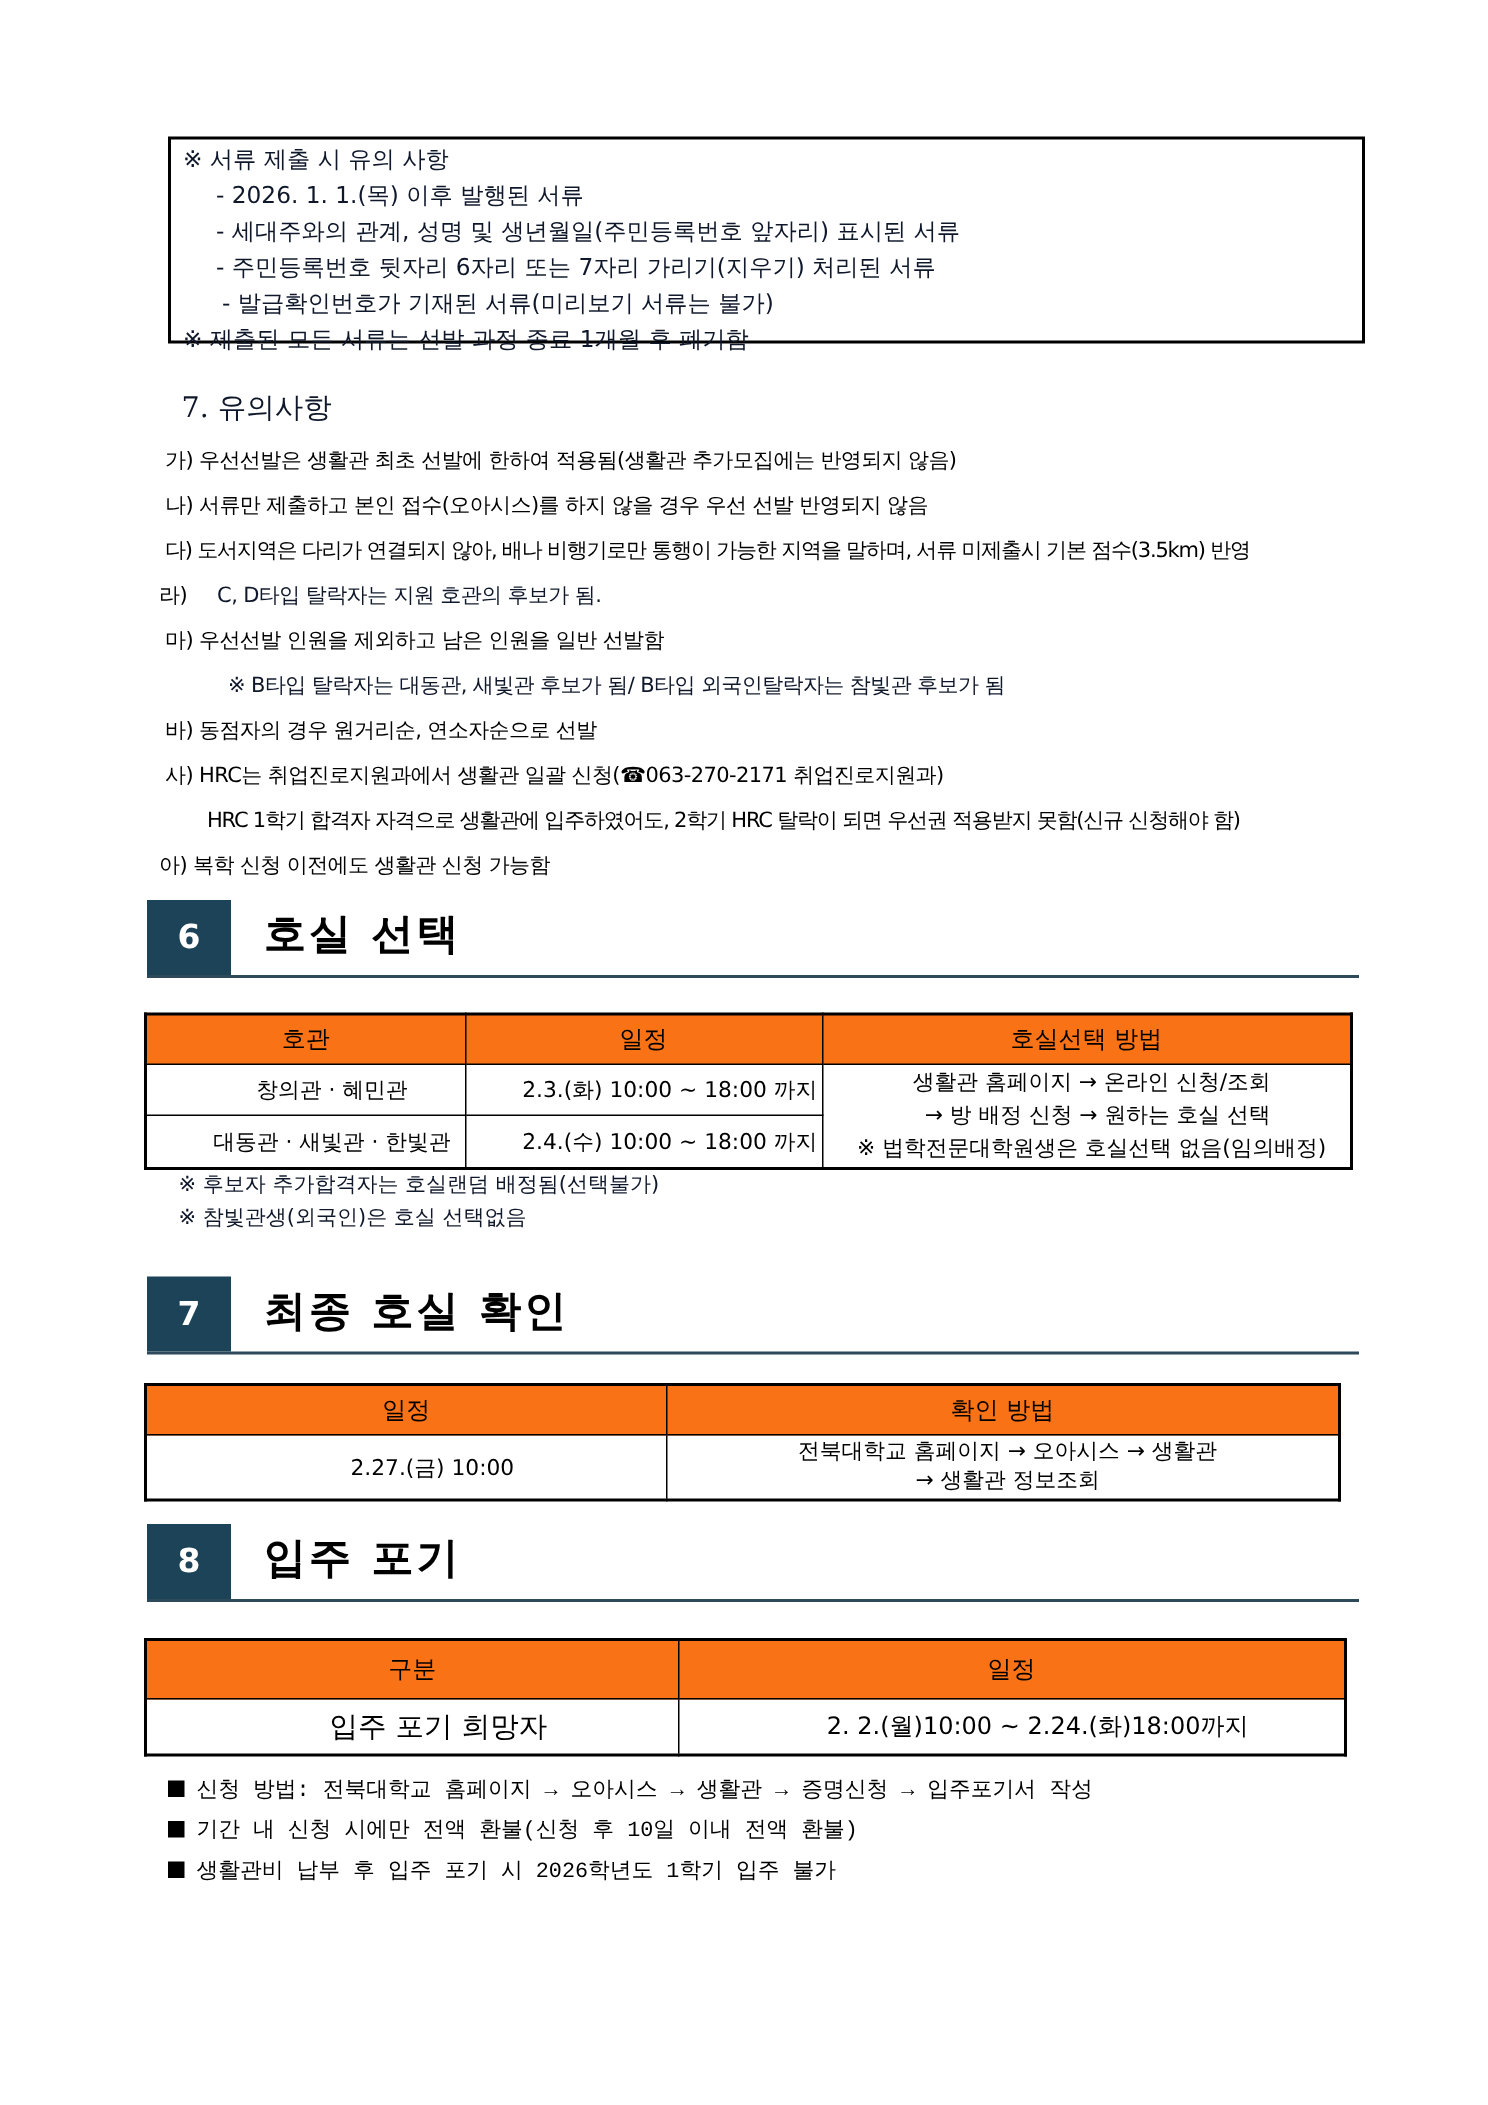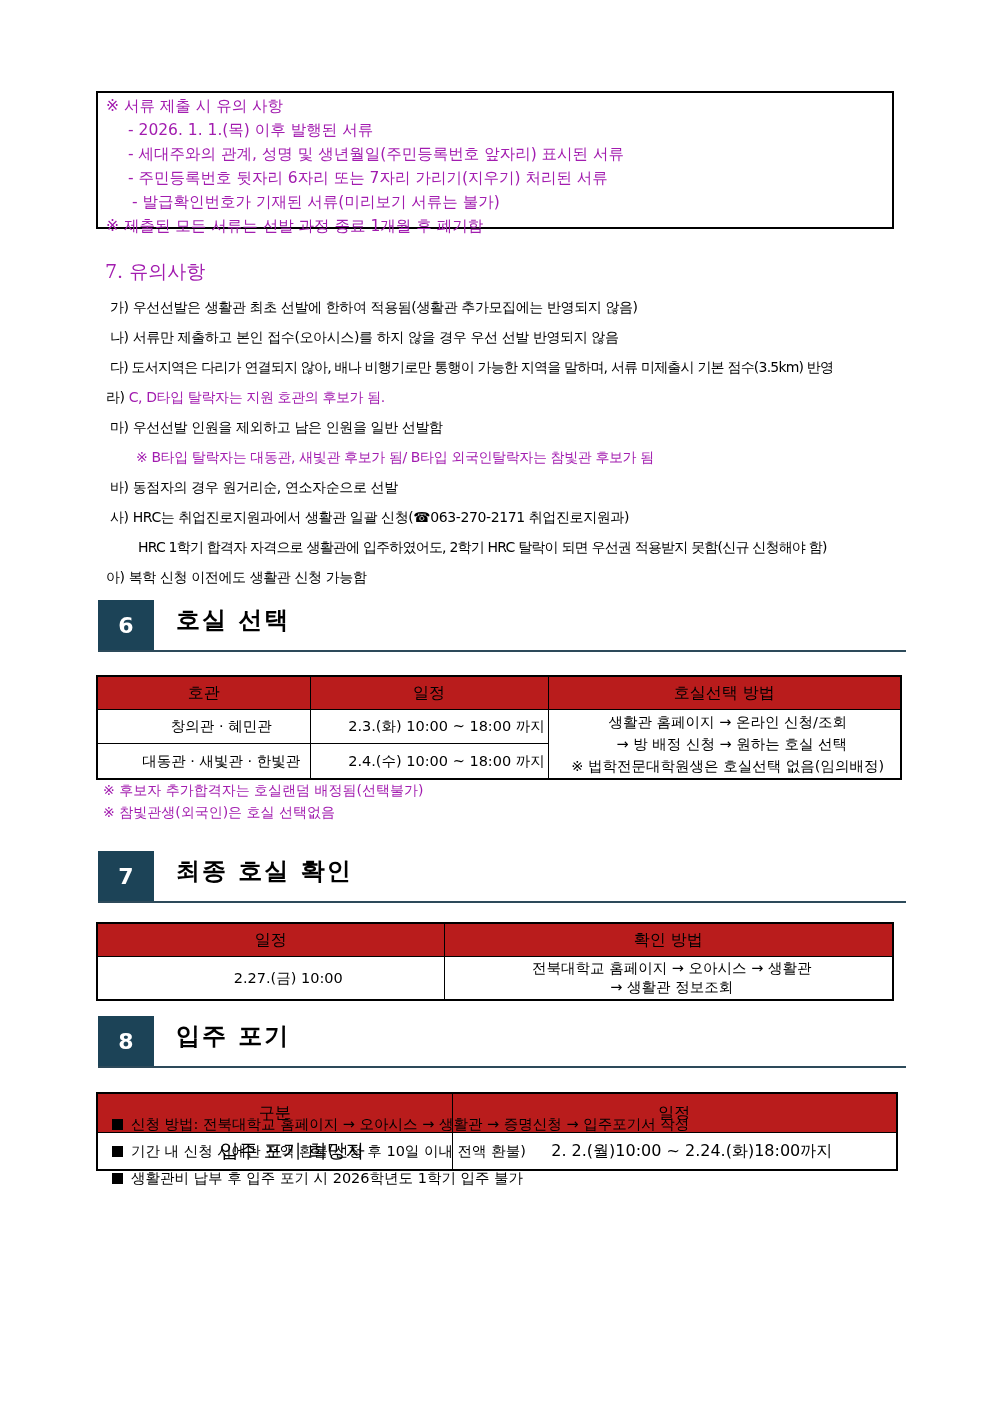--- a/index.html
+++ b/index.html
@@ -2,21 +2,21 @@
 <html><head>
 <meta charset="utf-8">
 <style>
   html, body { margin: 0; padding: 0; background: #ffffff; }
   body {
     width: 992px; height: 1403px; position: relative; overflow: hidden;
     font-family: "DejaVu Sans", "Liberation Sans", sans-serif;
     color: #000;
   }
   .abs { position: absolute; }
-  .red { color: #a21caf; }
+  .red { color: #0f172a; margin-left: 16px; }
 
   
   .notice-box {
     left: 96px; top: 91px; width: 798px; height: 138px;
     border: 2px solid #000; box-sizing: border-box;
     font-size: 15.5px; line-height: 24px; padding: 1px 8px;
   }
   .notice-box .line { white-space: nowrap; }
   .notice-box .indent1 { padding-left: 22px; }
   .notice-box .indent2 { padding-left: 26px; }
@@ -30,37 +30,37 @@
   .notes .sub2 { padding-left: 28px; }
 
   
   .sec-header { left: 98px; width: 808px; height: 52px; }
   .sec-num {
     position: absolute; left: 0; top: 0; width: 56px; height: 50px;
     background: #1c4357; color: #fff; font-weight: bold; font-size: 22px;
     display: flex; align-items: center; justify-content: center;
   }
   .sec-title {
-    position: absolute; left: 78px; top: 4px; font-size: 24px; font-weight: bold;
+    position: absolute; left: 78px; top: 4px; font-size: 28px; font-weight: bold;
     letter-spacing: 2px;
   }
   .sec-rule { position: absolute; left: 0; right: 0; bottom: 0; height: 2px; background: #2d4a5a; }
 
   table.tbl {
     position: absolute; border-collapse: collapse; border: 2px solid #000;
     font-size: 14.5px; table-layout: fixed;
   }
   table.tbl th {
-    background: #b91c1c; font-weight: normal; border: 1px solid #000; height: 30px; font-size: 16px; margin-left: 44px;
+    background: #f97316; font-weight: normal; border: 1px solid #000; height: 30px; font-size: 16px; margin-left: 44px;
   }
   table.tbl td { border: 1px solid #000; text-align: center; height: 30px; padding-left: 36px; }
   table.tbl td.left { text-align: center; padding-left: 8px; line-height: 22px; }
 
   .red-notes { left: 103px; font-size: 14px; line-height: 22px; }
-  .bullets { left: 112px; top: 1111px; font-size: 14.5px; line-height: 27px; }
+  .bullets { left: 112px; top: 1181px; font-size: 14.5px; line-height: 27px; font-family: Liberation Mono, monospace; }
   .bullets .sq { display: inline-block; width: 11px; height: 11px; background: #000; margin-right: 8px; vertical-align: -1px; }
 </style>
 </head>
 <body>
 
 <div class="abs notice-box red">
   <div class="line">※ 서류 제출 시 유의 사항</div>
   <div class="line indent1">- 2026. 1. 1.(목) 이후 발행된 서류</div>
   <div class="line indent1">- 세대주와의 관계, 성명 및 생년월일(주민등록번호 앞자리) 표시된 서류</div>
   <div class="line indent1">- 주민등록번호 뒷자리 6자리 또는 7자리 가리기(지우기) 처리된 서류</div>

